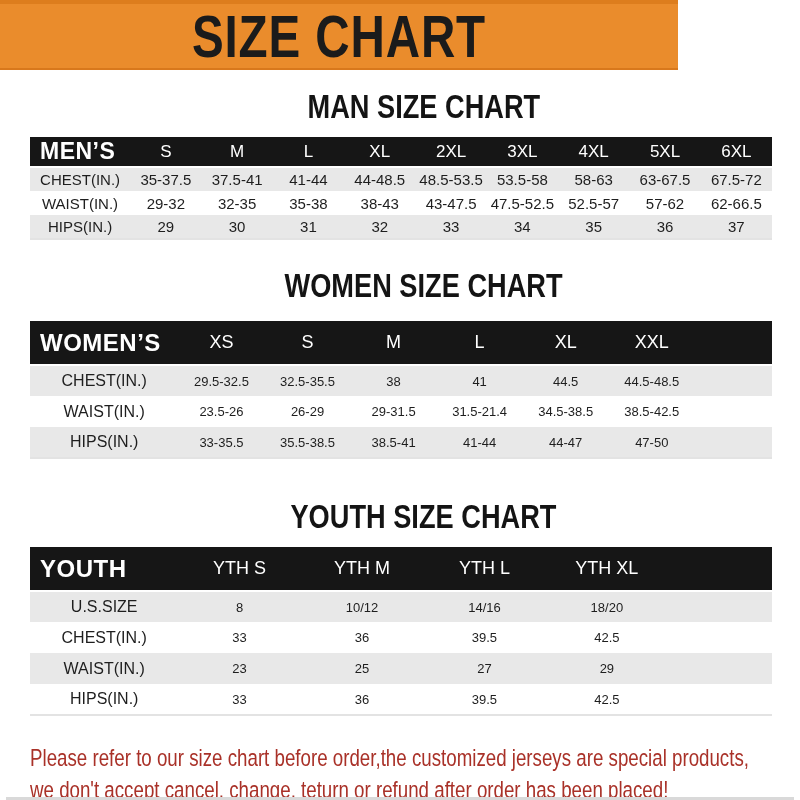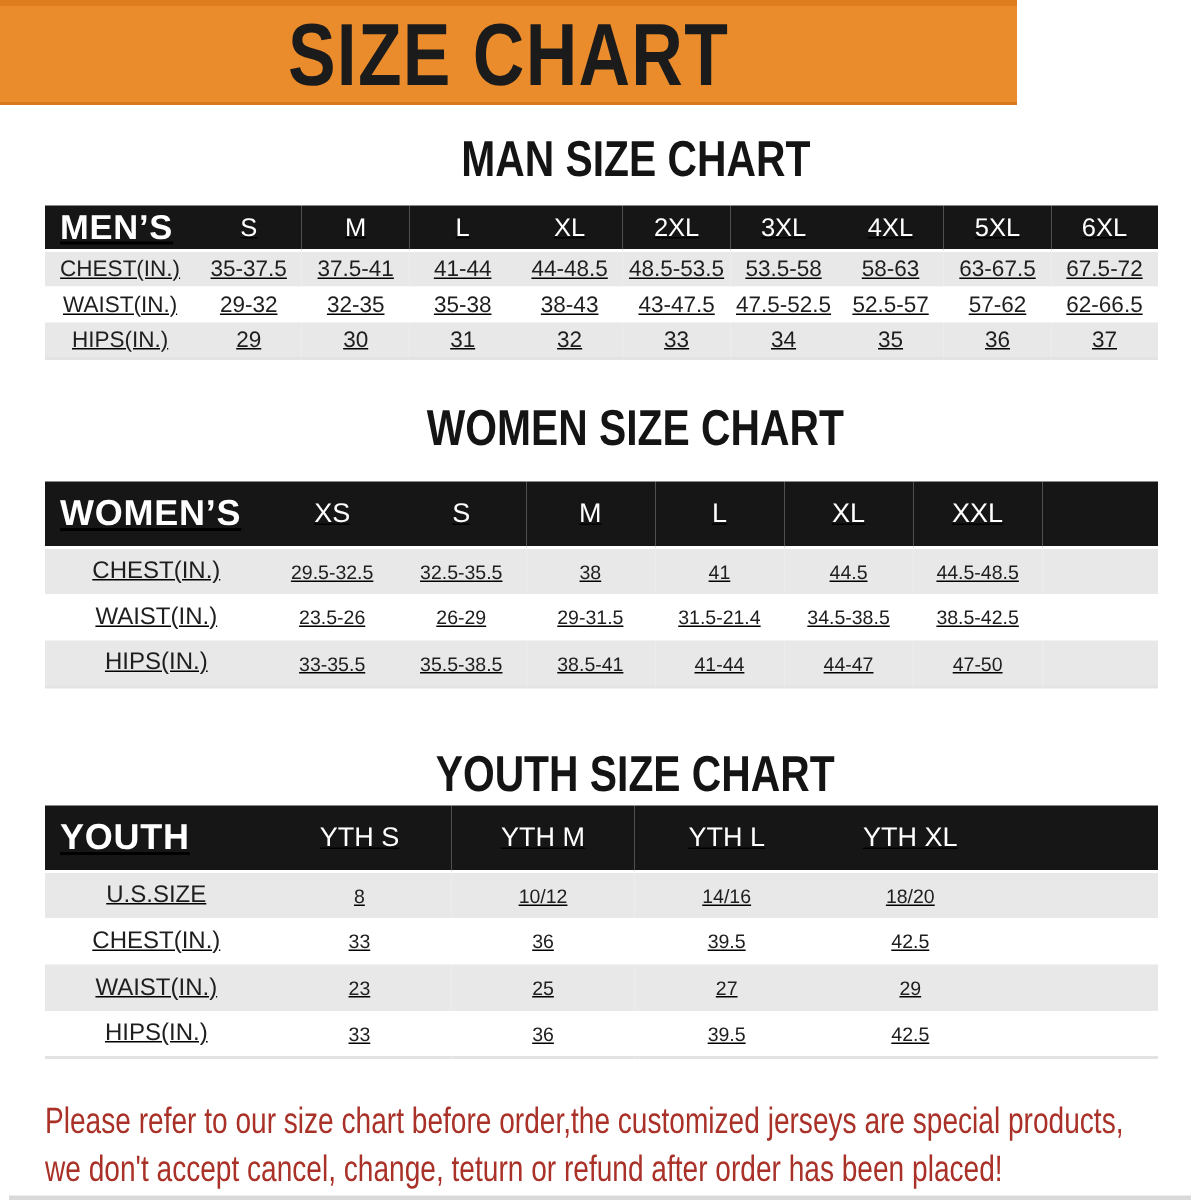--- a/index.html
+++ b/index.html
@@ -18,27 +18,26 @@
   }
 
   
   .heading-wrap { display:flex; justify-content:center;padding-left:47px; }
   .heading-wrap h2 {
     margin:0; font-size:32px; font-weight:bold; color:#141414;
     letter-spacing:0px; transform:scale(0.85,1.05); white-space:nowrap; line-height:32px;
   }
   .sec-men   .heading-wrap { margin:20px 0 15px; }
   .sec-women .heading-wrap { margin:29px 0 20px;text-align:center; }
-  .sec-youth .heading-wrap { margin:41px 0 5px; }
+  .sec-youth .heading-wrap { margin:41px 0 15px; }
 
   
   table {
     width:742px; margin-left:30px; border-collapse:collapse; table-layout:fixed;
     border-bottom:2px solid #e3e3e3;
-    text-decoration:underline;
   }
   thead tr { background:#161616; }
   th { color:#ffffff; font-weight:500; text-align:center; padding:0; white-space:nowrap; }
   th.tbl-title { font-weight:bold; text-align:left; padding-left:10px; letter-spacing:0.5px; }
   td { color:#1e1e1e; text-align:center; padding:0; white-space:nowrap; }
   tbody tr.shade { background:#e8e8e8; }
   tbody tr.plain { background:#ffffff; }
   thead th { border-bottom:2px solid #ffffff; }
 
   .sec-men   thead tr { height:30px; }

